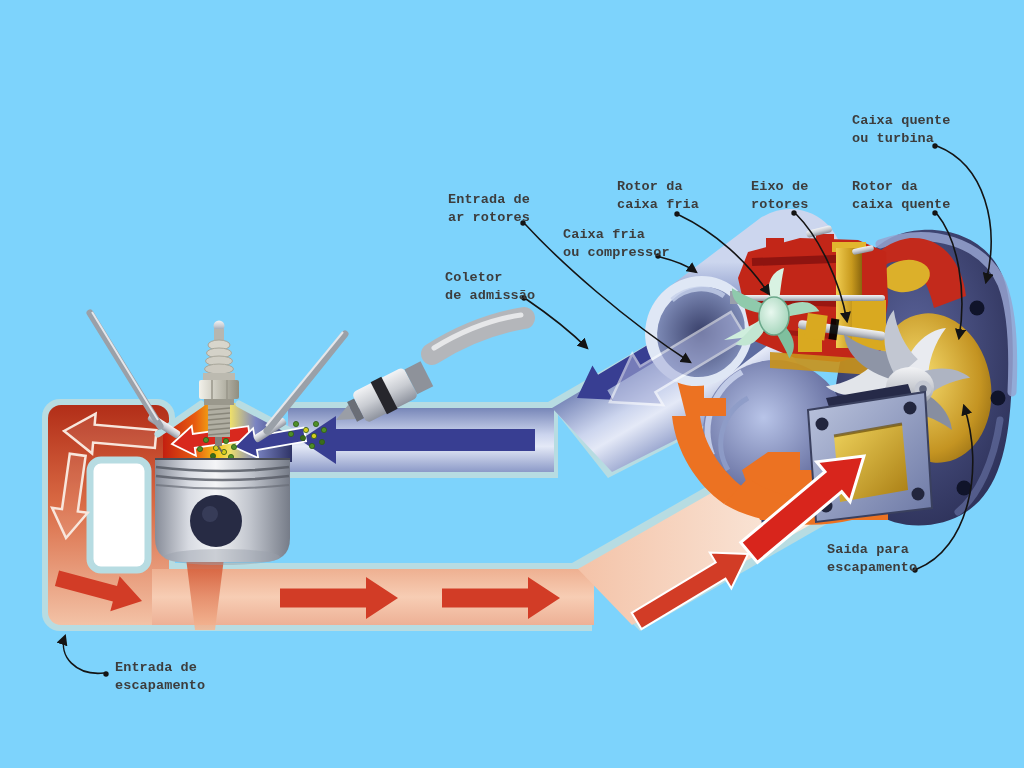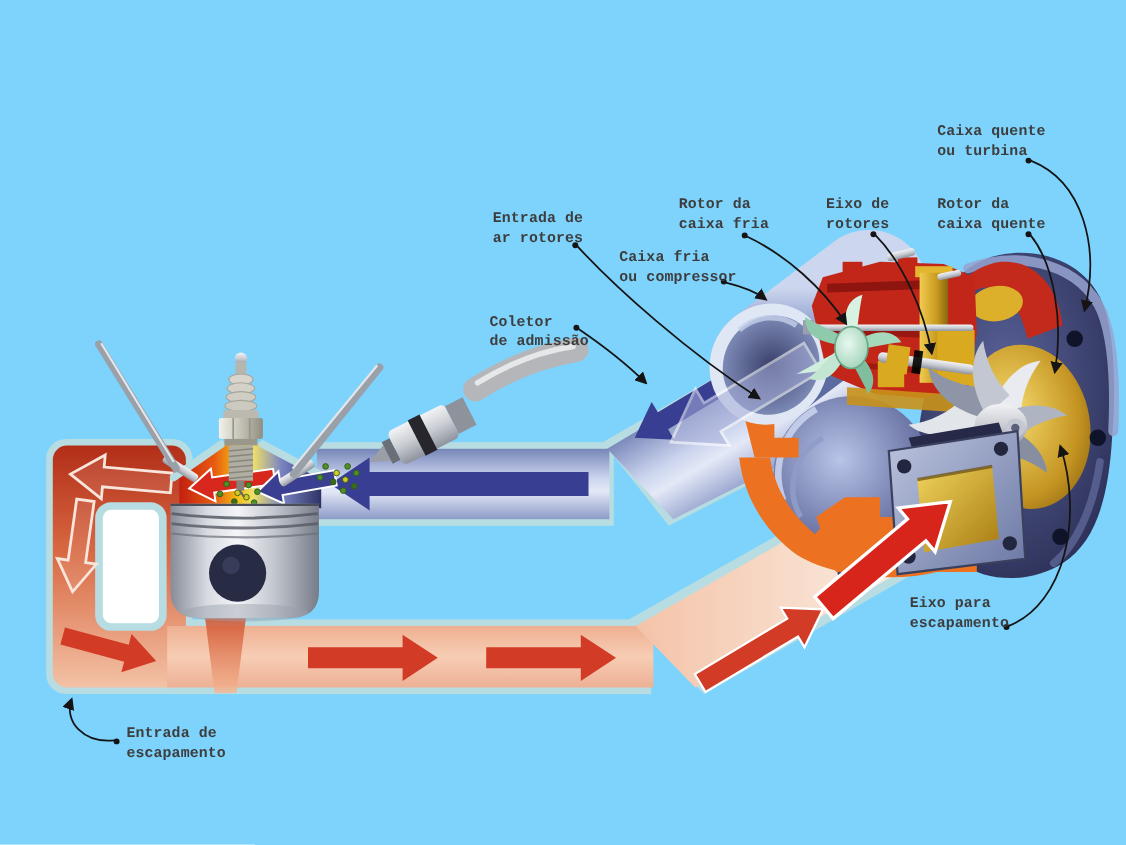--- a/index.html
+++ b/index.html
@@ -406,20 +406,20 @@
 <div class="label" style="left:617px;top:178px">Rotor da
 caixa fria</div>
 <div class="label" style="left:751px;top:178px">Eixo de
 rotores</div>
 <div class="label" style="left:852px;top:178px">Rotor da
 caixa quente</div>
 <div class="label" style="left:448px;top:191px">Entrada de
 ar rotores</div>
 <div class="label" style="left:563px;top:226px">Caixa fria
 ou compressor</div>
-<div class="label" style="left:445px;top:285px">Coletor
+<div class="label" style="left:445px;top:269px">Coletor
 de admissão</div>
-<div class="label" style="left:827px;top:541px">Eixo para
+<div class="label" style="left:827px;top:541px">Saida para
 escapamento</div>
 <div class="label" style="left:115px;top:659px">Entrada de
 escapamento</div>
 
 </div>
 
 </body></html>

